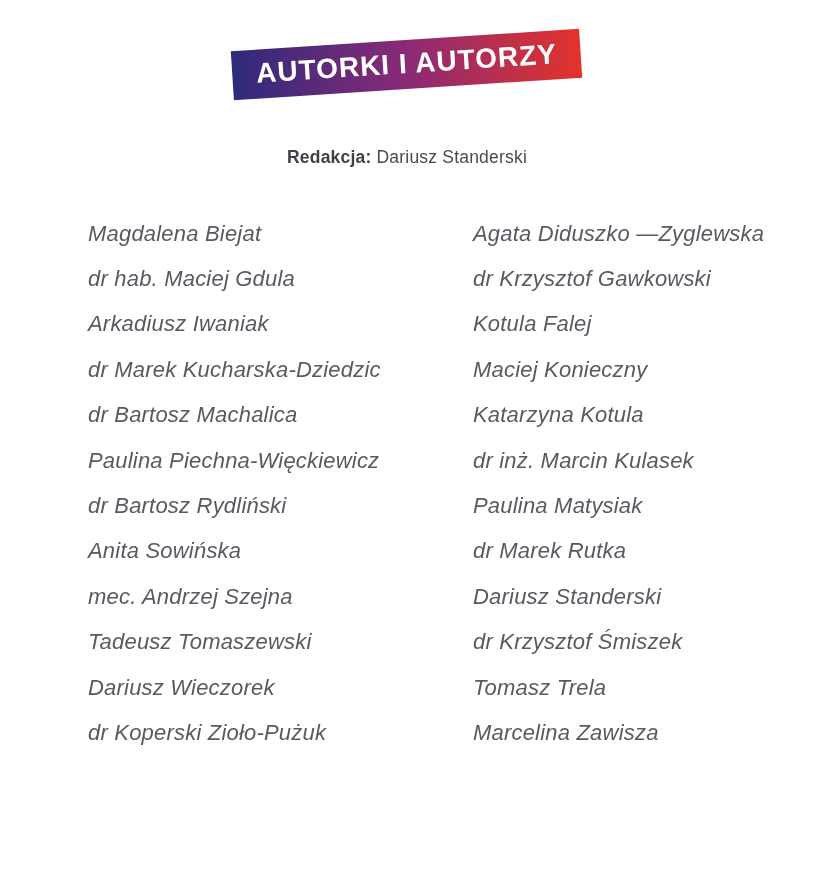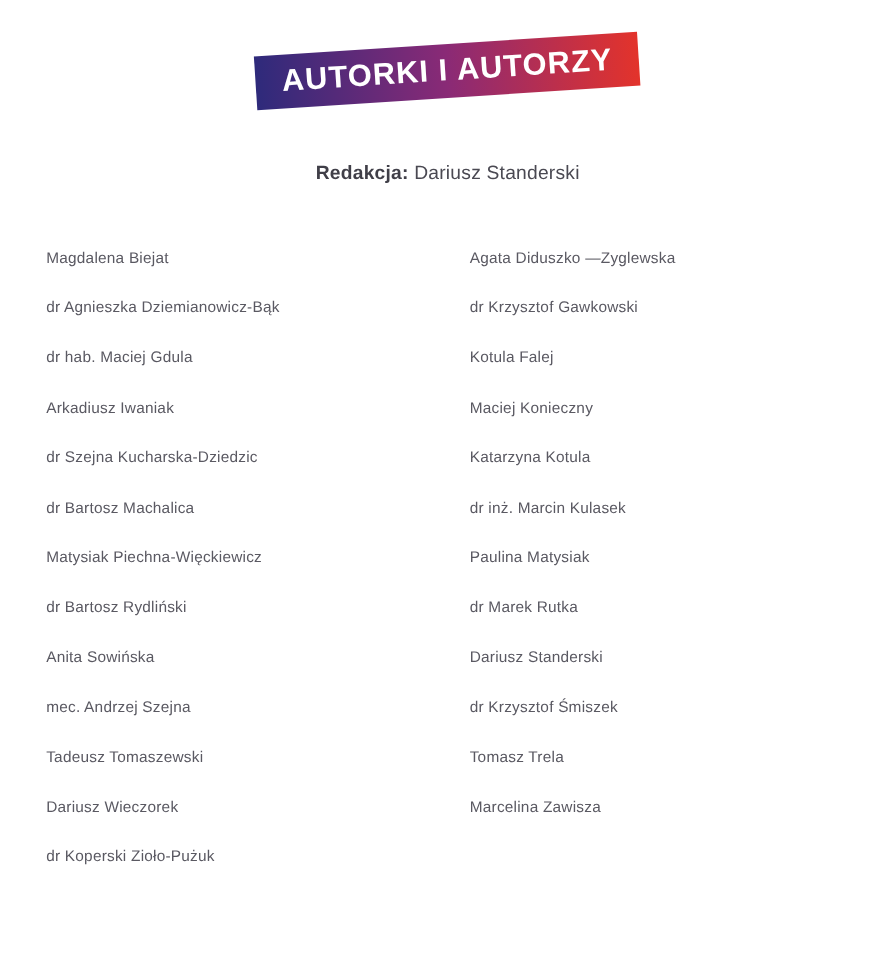--- a/index.html
+++ b/index.html
@@ -42,24 +42,25 @@
   }
   .editor-line .label {
     font-weight: 700;
     color: #403f48;
     margin-top: 44px;
   }
   
   .authors {
     display: flex;
     margin-top: 43px;
-    padding-left: 42px;
+    padding-left: 88px;
     color: #5a5962;
-    font-size: 14px;
+    font-size: 22px;
     letter-spacing: 0.2px;
+    font-style: italic;
   }
   .authors ul {
     list-style: none;
     margin: 0;
     padding: 0;
   }
   .authors li {
     height: 45.4px;
     display: flex;
     align-items: center;
@@ -83,26 +84,25 @@
 </div>
 
 <div class="editor-line">
   <span class="label">Redakcja:</span>
   <span>Dariusz Standerski</span>
 </div>
 
 <div class="authors">
   <ul class="col-left">
     <li>Magdalena Biejat</li>
-    <li>dr Agnieszka Dziemianowicz-Bąk</li>
     <li>dr hab. Maciej Gdula</li>
     <li>Arkadiusz Iwaniak</li>
-    <li>dr Szejna Kucharska-Dziedzic</li>
+    <li>dr Marek Kucharska-Dziedzic</li>
     <li>dr Bartosz Machalica</li>
-    <li>Matysiak Piechna-Więckiewicz</li>
+    <li>Paulina Piechna-Więckiewicz</li>
     <li>dr Bartosz Rydliński</li>
     <li>Anita Sowińska</li>
     <li>mec. Andrzej Szejna</li>
     <li>Tadeusz Tomaszewski</li>
     <li>Dariusz Wieczorek</li>
     <li>dr Koperski Zioło-Pużuk</li>
   </ul>
   <ul class="col-right">
     <li>Agata Diduszko —Zyglewska</li>
     <li>dr Krzysztof Gawkowski</li>

